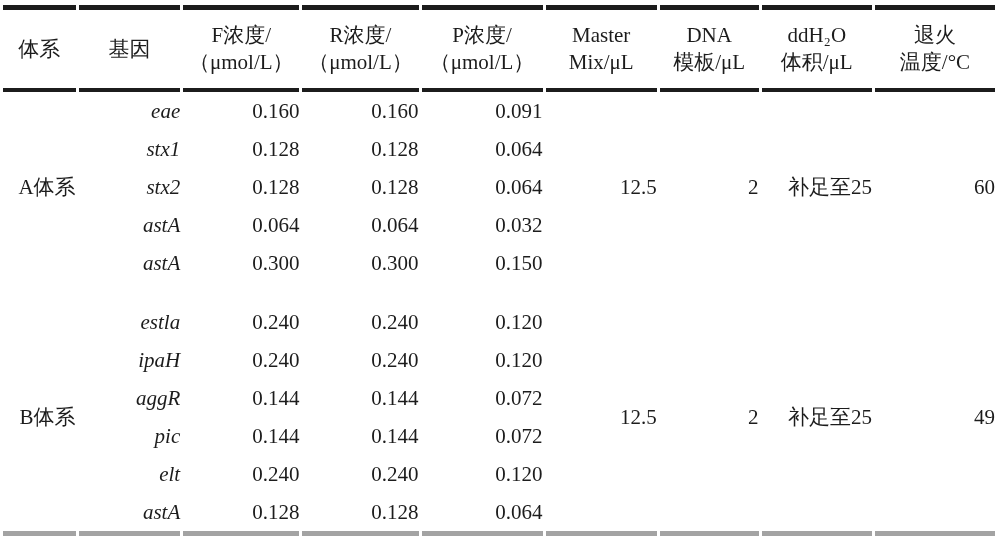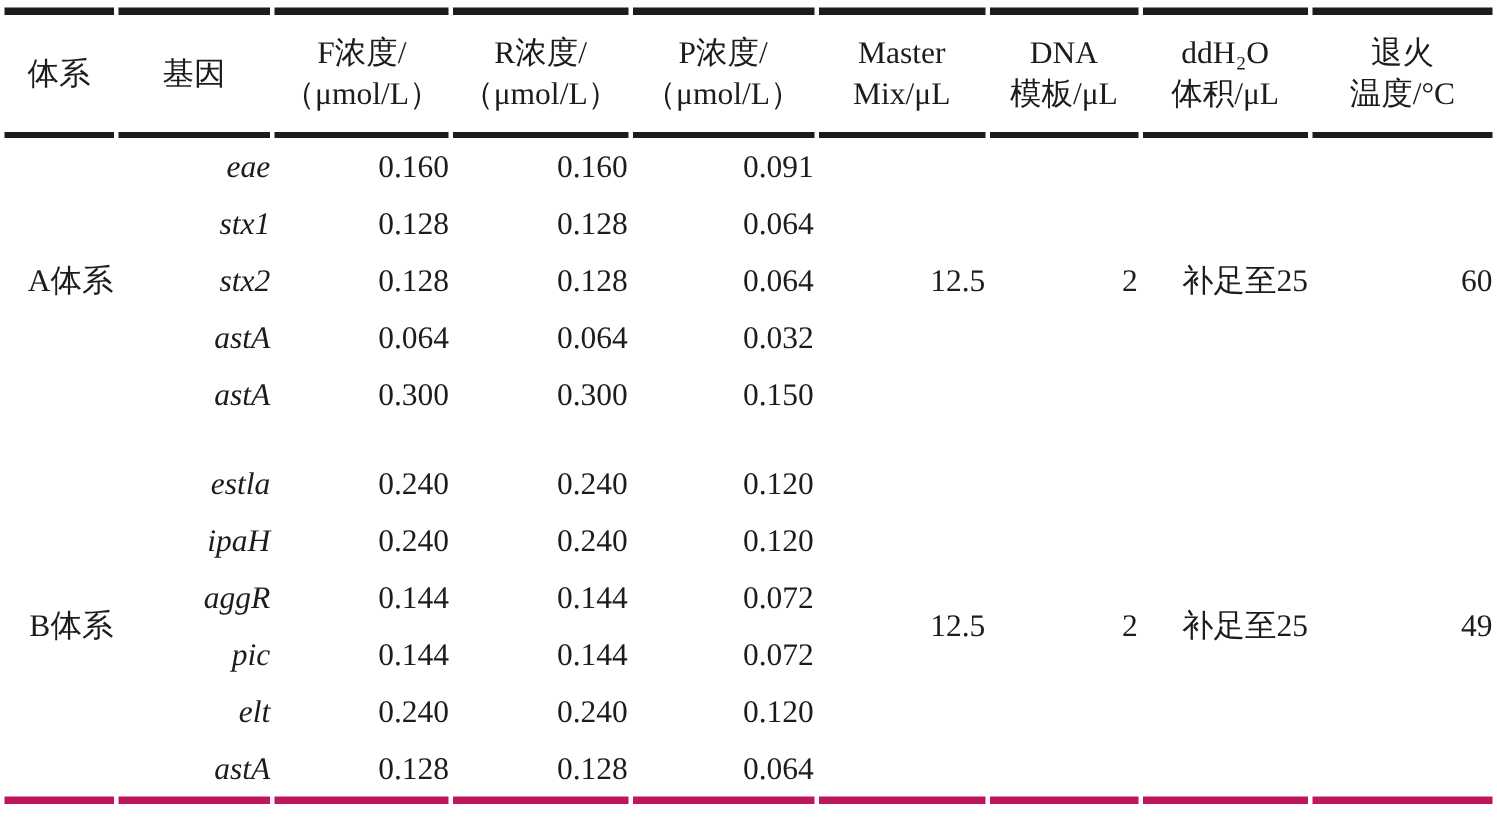--- a/index.html
+++ b/index.html
@@ -47,21 +47,21 @@
     white-space: nowrap;
   }
   td.gene {
     font-style: italic;
   }
   tr.spacer td {
     height: 21px;
     border: none;
   }
   td.bb {
-    border-bottom: 5px solid #be185d;
+    border-bottom: 5px solid #a3a3a3;
   }
 </style>
 </head>
 <body>
 
 <div class="page">
   <table class="pcr-table">
     <colgroup>
       <col style="width:7.5%">
       <col style="width:10.5%">

